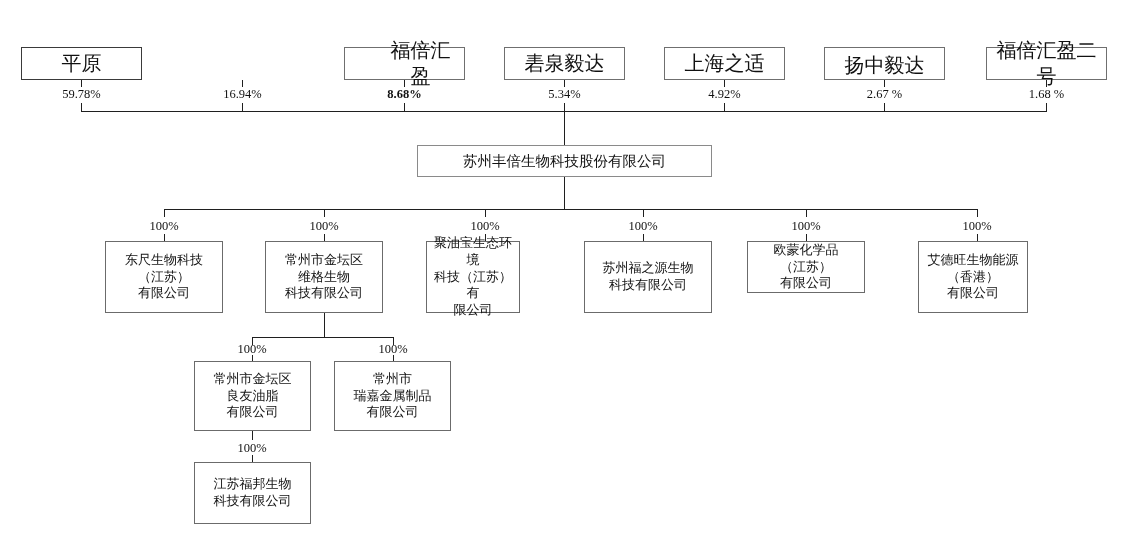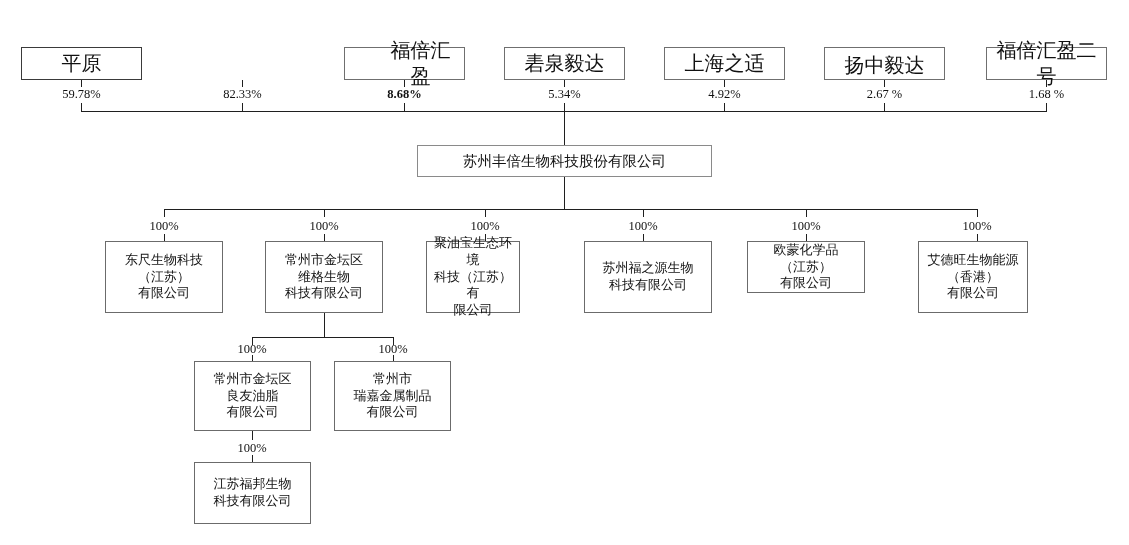--- a/index.html
+++ b/index.html
@@ -91,21 +91,21 @@
     <span class="node-text">上海之适</span>
   </div>
   <div class="node shareholder" style="left:824px; top:47px; width:121px; height:33px;align-items:flex-end;">
     <span class="node-text">扬中毅达</span>
   </div>
   <div class="node shareholder" style="left:986px; top:47px; width:121px; height:33px;">
     <span class="node-text">福倍汇盈二号</span>
   </div>
 
   <div class="pct" style="left:21px; top:88px; width:121px;">59.78%</div>
-  <div class="pct" style="left:182px; top:88px; width:121px;">82.33%</div>
+  <div class="pct" style="left:182px; top:88px; width:121px;">16.94%</div>
   <div class="pct" style="left:344px; top:88px; width:121px;font-weight:bold;">8.68%</div>
   <div class="pct" style="left:504px; top:88px; width:121px;">5.34%</div>
   <div class="pct" style="left:664px; top:88px; width:121px;">4.92%</div>
   <div class="pct" style="left:824px; top:88px; width:121px;">2.67 %</div>
   <div class="pct" style="left:986px; top:88px; width:121px;">1.68 %</div>
 
   <div class="vline" style="left:81px;  top:80px; height:7px;"></div>
   <div class="vline" style="left:242px; top:80px; height:7px;"></div>
   <div class="vline" style="left:404px; top:80px; height:7px;"></div>
   <div class="vline" style="left:564px; top:80px; height:7px;"></div>

